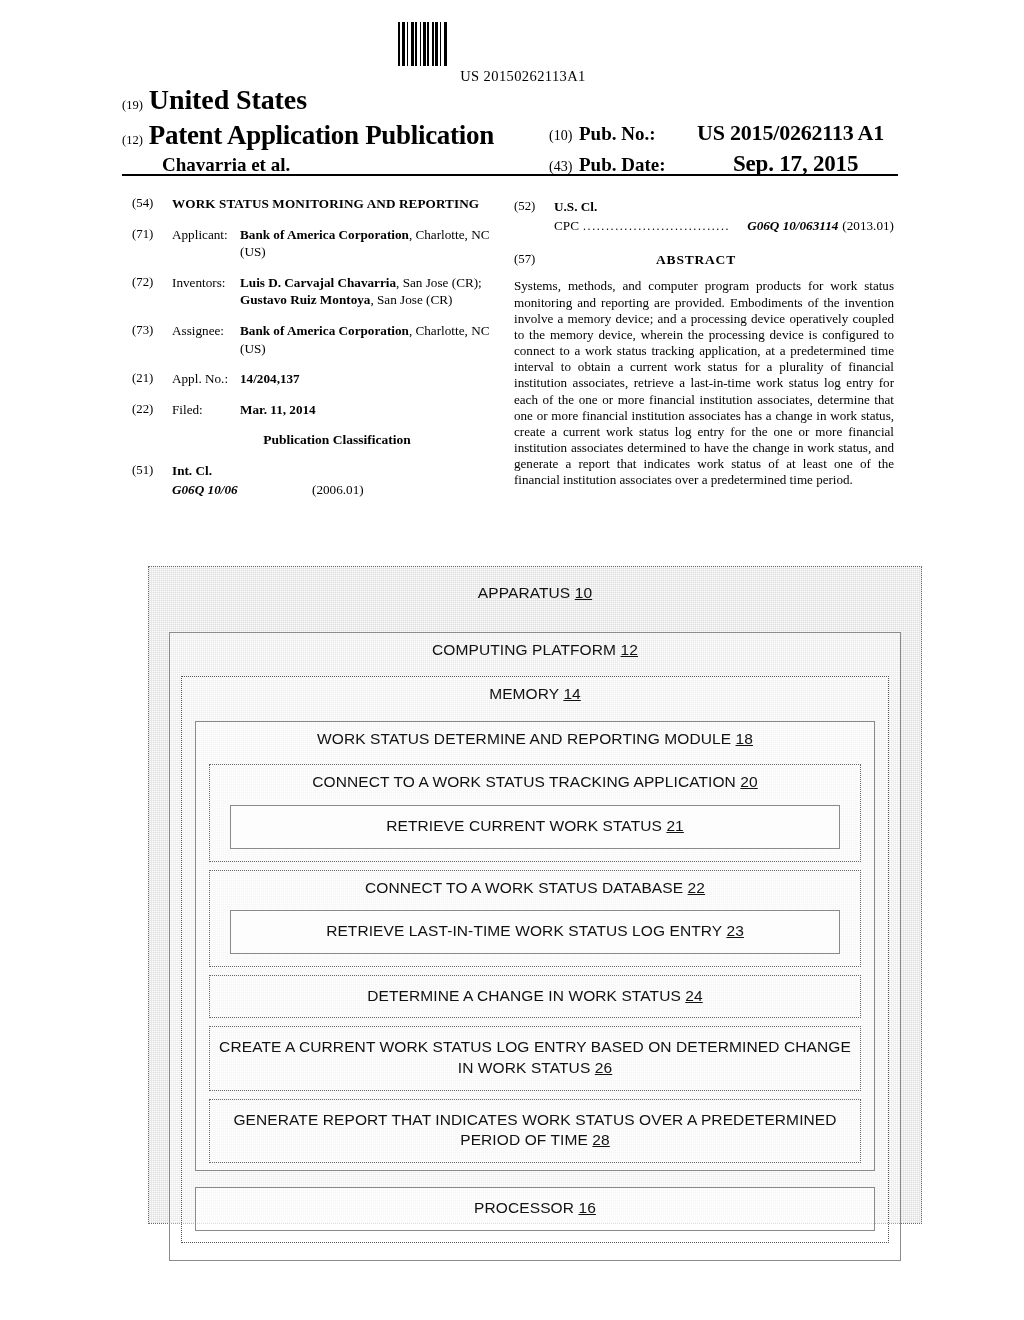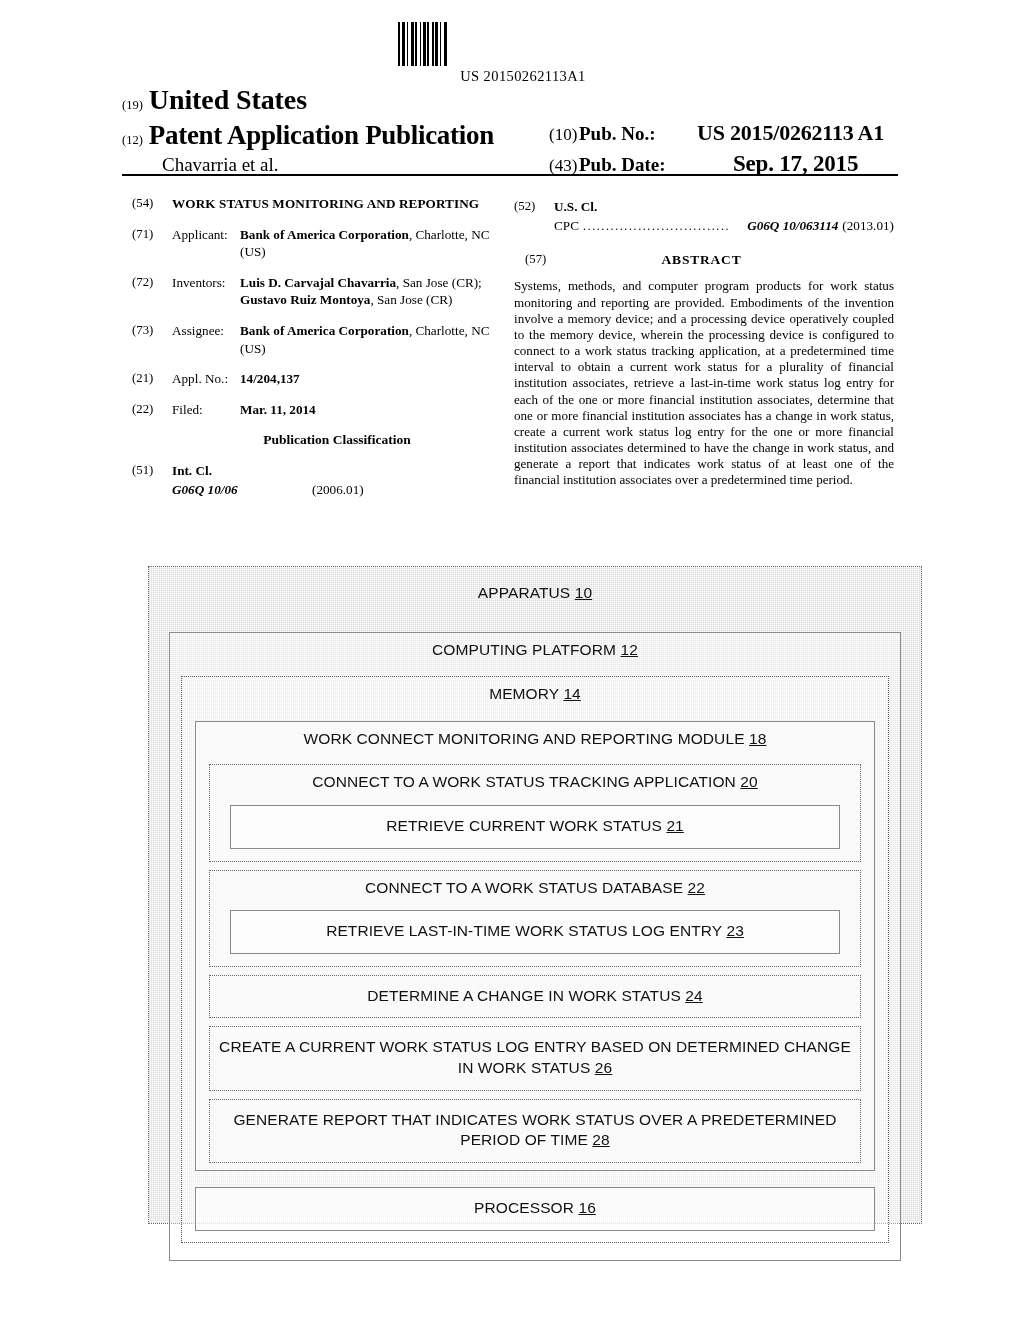--- a/index.html
+++ b/index.html
@@ -81,37 +81,37 @@
   }
   .pap-title {
     font-size: 27px;
     font-weight: bold;
     font-family: "Liberation Serif", serif;
     letter-spacing: -0.3px;
   }
   .author {
     font-size: 19px;
     font-family: "Liberation Serif", serif;
-    font-weight: normal;
+    font-weight: bold;
     margin-left: 40px;
     margin-top: 3px;
   }
   .right-head {
     position: absolute;
     left: 427px;
     top: 36px;
     width: 350px;
   }
   .rh-row {
     display: flex;
     align-items: baseline;
     margin-bottom: 5px;
   }
   .rh-paren {
-    font-size: 17px;
+    font-size: 14px;
     width: 30px;
   }
   .rh-label {
     font-size: 19px;
     font-weight: bold;
     font-family: "Liberation Serif", serif;
     width: 118px;
   }
   .rh-value {
     font-size: 22px;
@@ -195,21 +195,21 @@
   .dots {
     flex: 1;
     overflow: hidden;
     white-space: nowrap;
     letter-spacing: 1.6px;
     padding: 0 4px;
     font-size: 12px;
   }
   .abstract-head {
     display: flex;
-    margin: 16px 0 10px 11px;
+    margin: 16px 0 10px 0;
     align-items: flex-end;
   }
   .abstract-head .num { width: 40px; flex: 0 0 40px; font-size: 12.8px; }
   .abstract-head .ttl {
     flex: 1;
     text-align: center;
     font-weight: bold;
     font-size: 13.5px;
     letter-spacing: 0.8px;
     padding-right: 56px;
@@ -417,21 +417,21 @@
     </div>
 
     <div class="lvl lvl-mem">
       <div class="boxlabel">
         <span>MEMORY</span>
         <span class="u">14</span>
       </div>
 
       <div class="lvl lvl-module">
         <div class="boxlabel">
-          <span>WORK CONNECT MONITORING AND REPORTING MODULE</span>
+          <span>WORK STATUS DETERMINE AND REPORTING MODULE</span>
           <span class="u">18</span>
         </div>
 
         <div class="grp">
           <div class="boxlabel">
             <span>CONNECT TO A WORK STATUS TRACKING APPLICATION</span>
             <span class="u">20</span>
           </div>
           <div class="inner-box">
             <div class="boxlabel">

